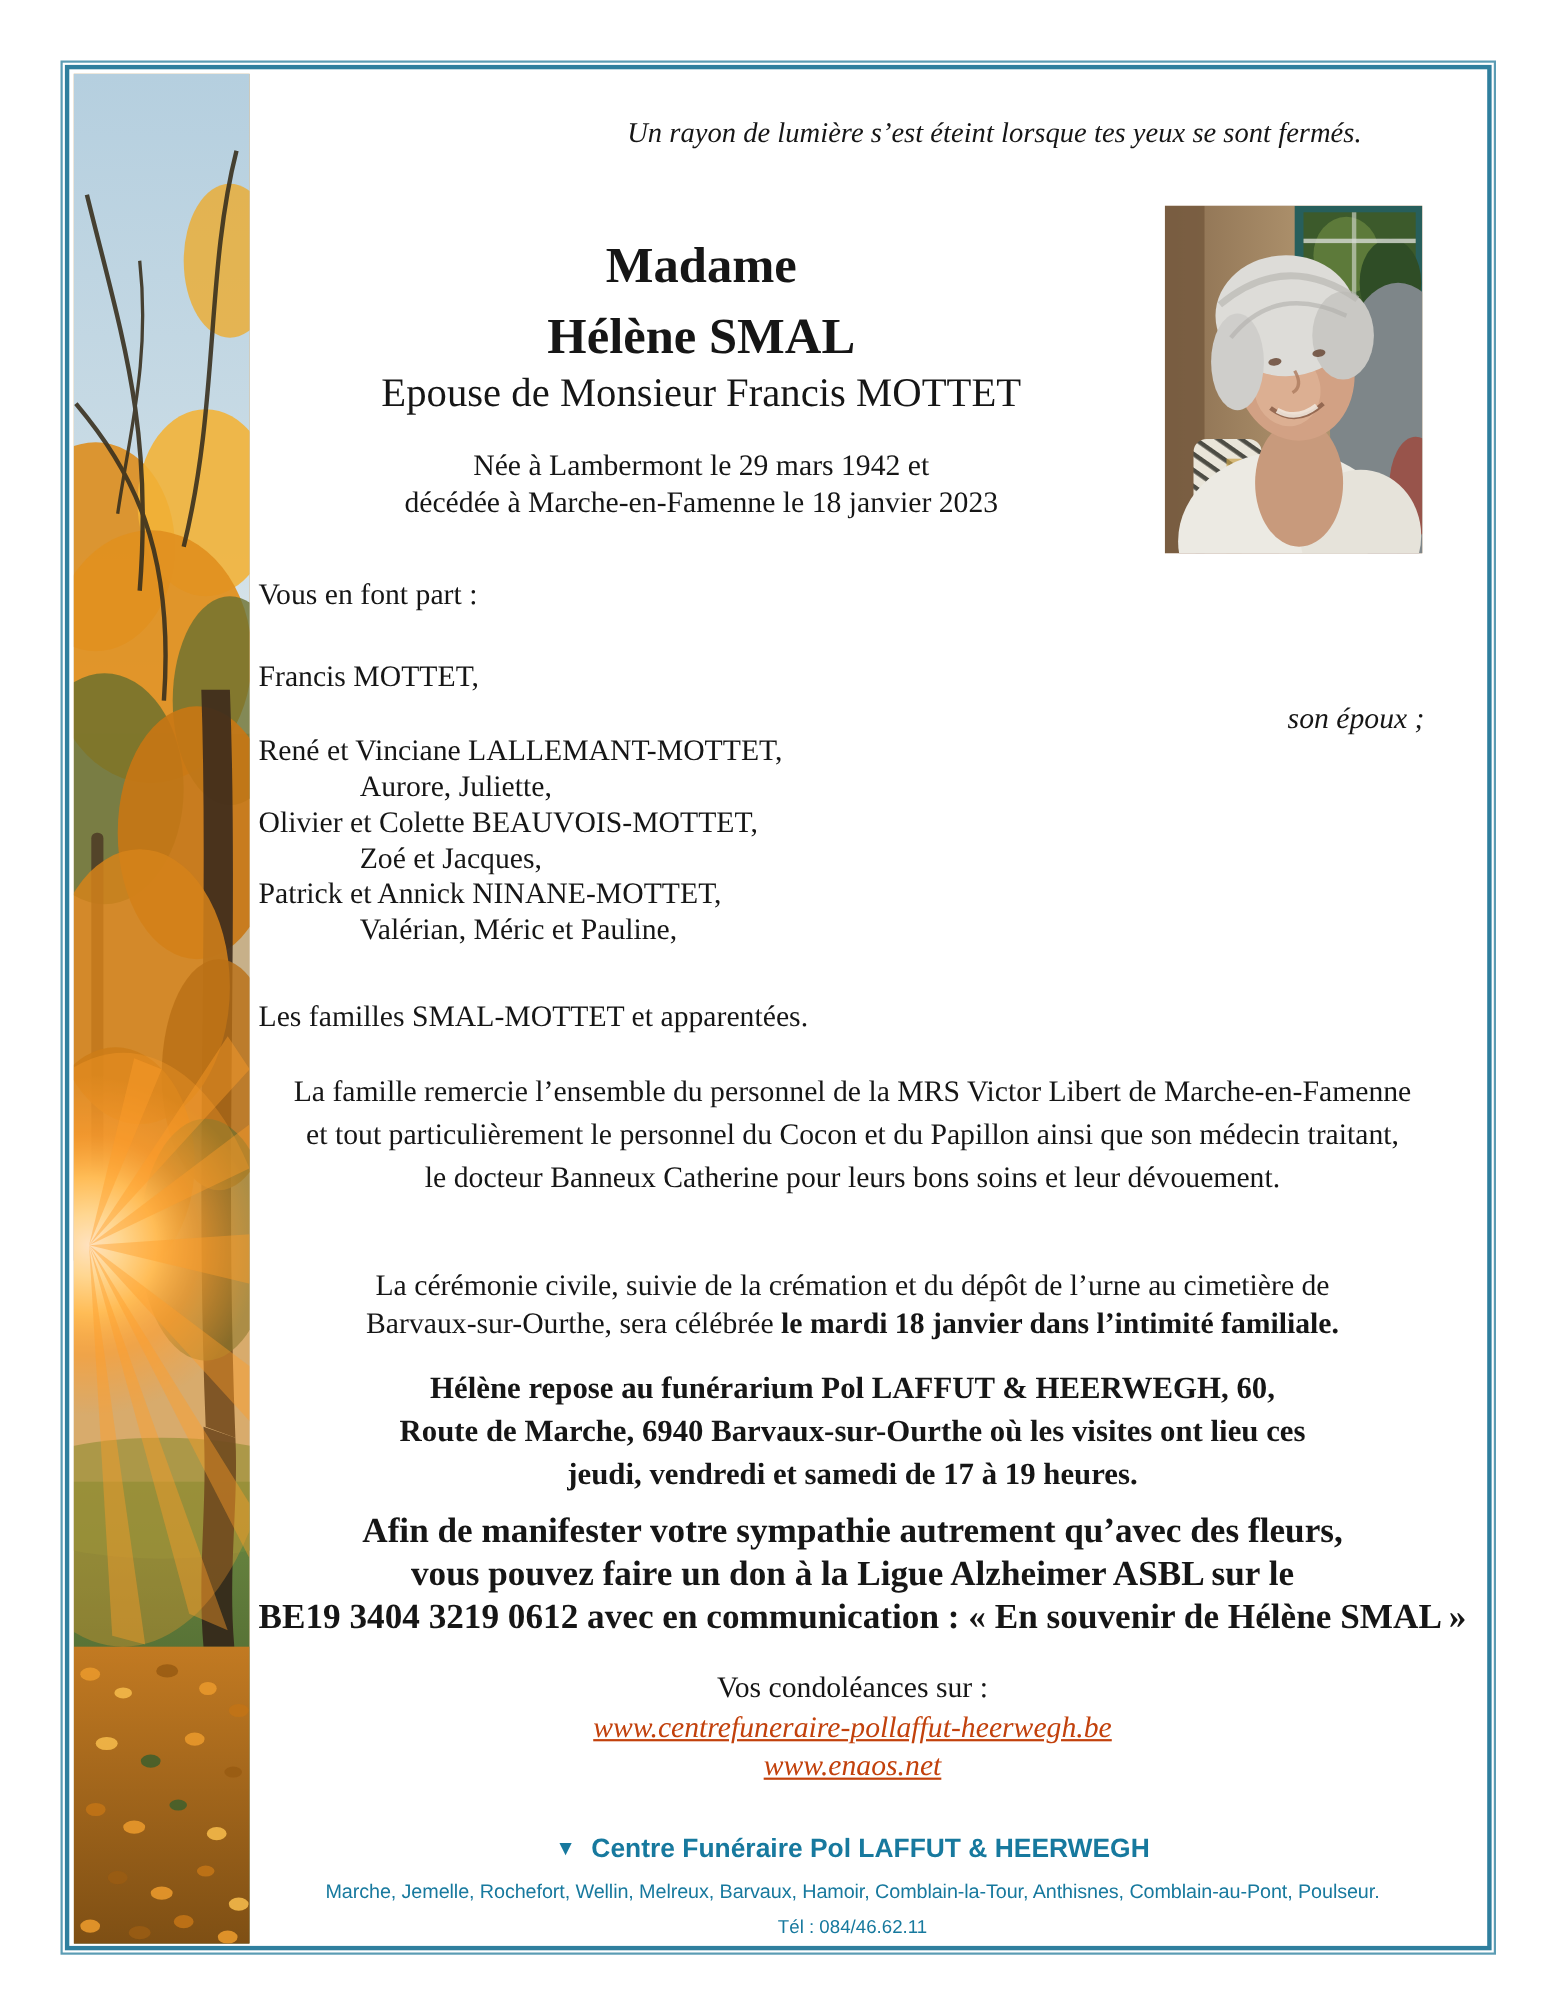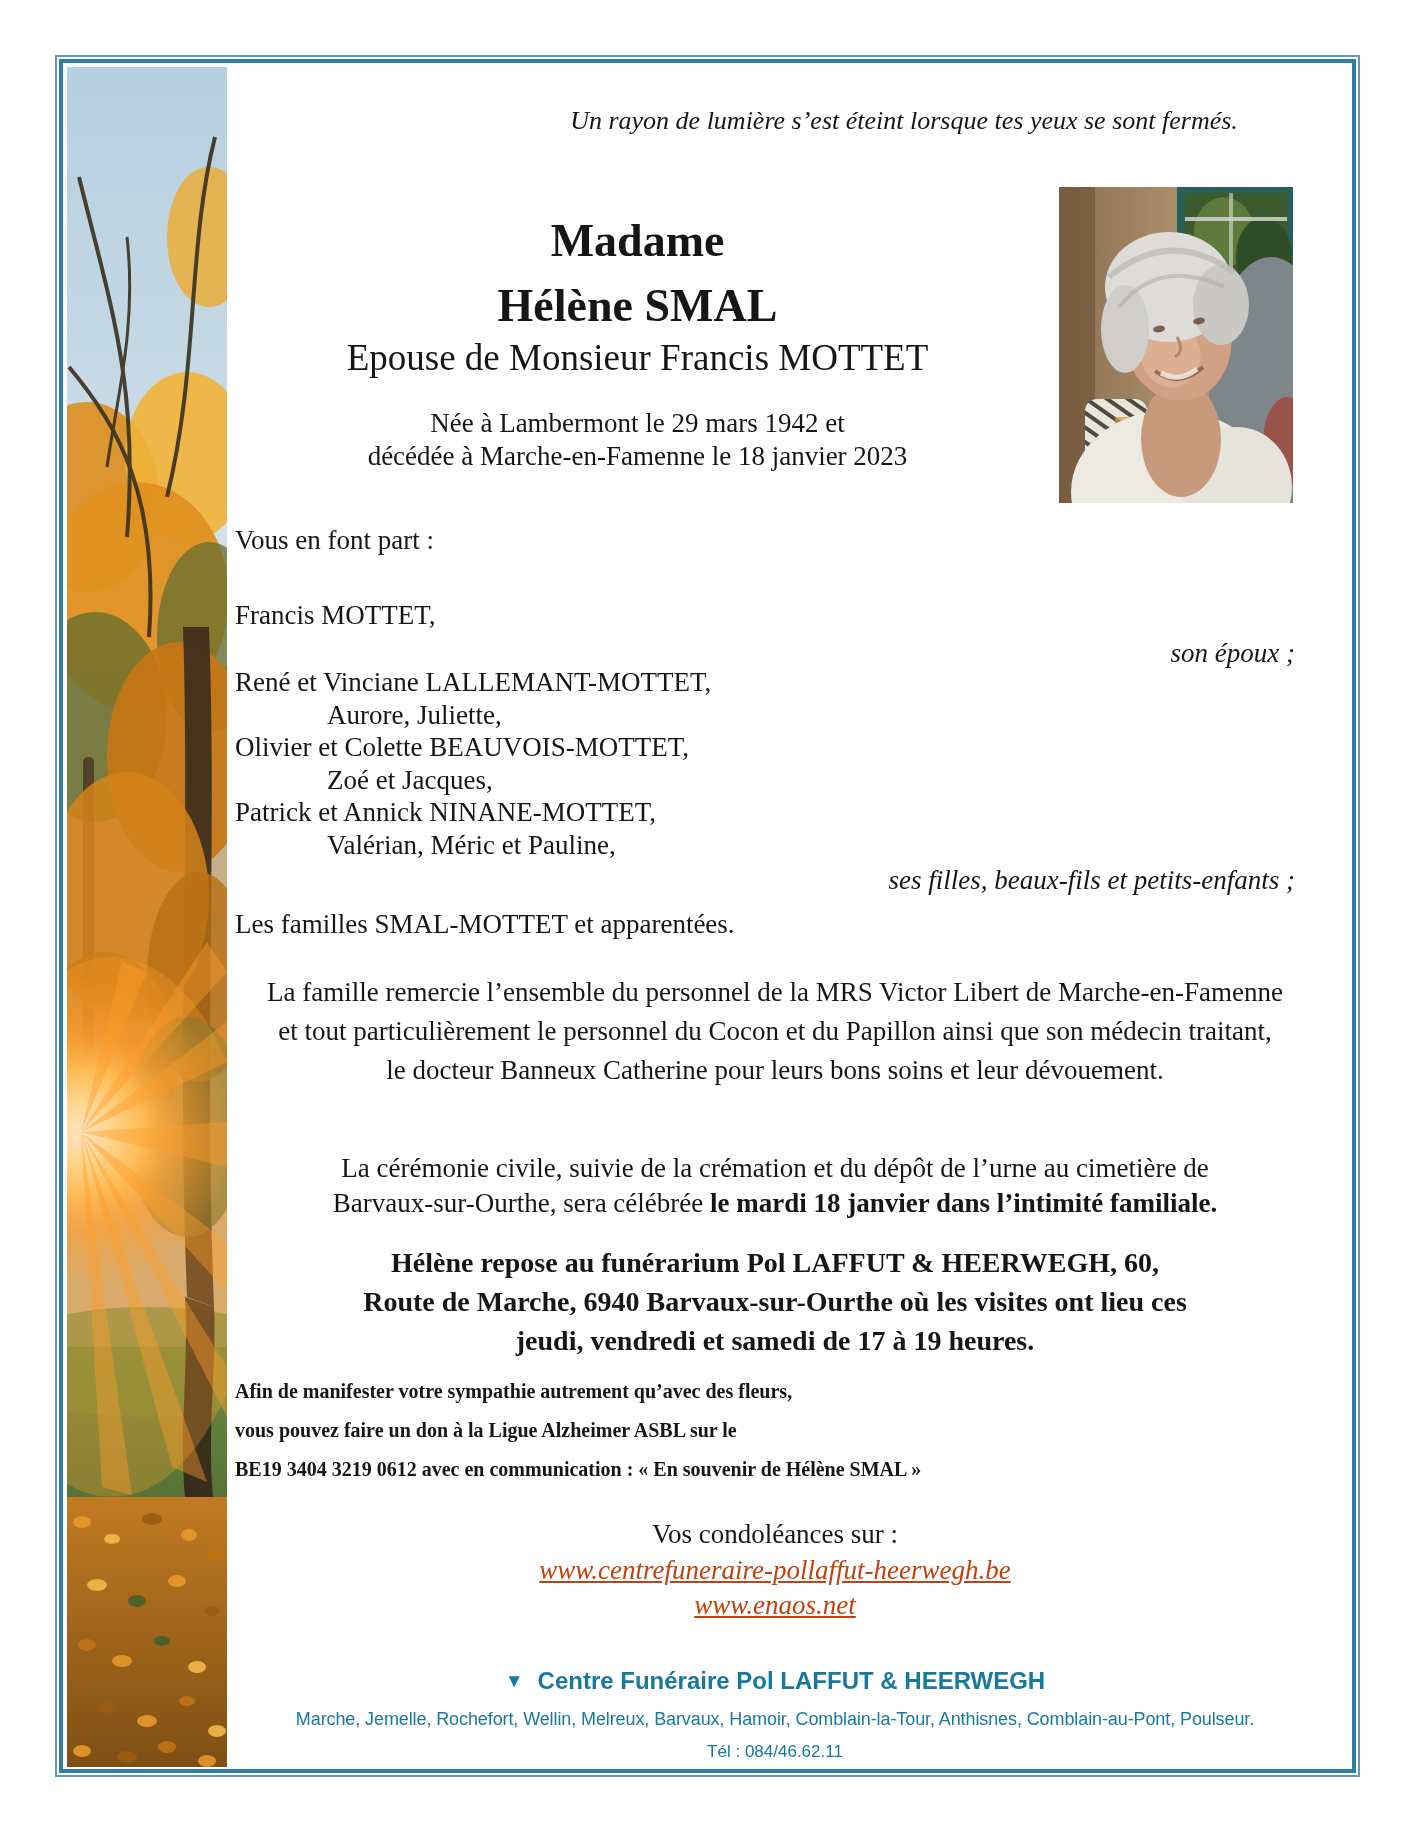--- a/index.html
+++ b/index.html
@@ -37,21 +37,21 @@
   .intro{top:524px;}
   .husband{top:599px;}
   .husband-rel{top:637px;font-size:27px;line-height:33px;}
   .family{top:666px;font-size:27px;line-height:32.5px;}
   .family .indent{padding-left:92px;}
   .family-rel{top:864px;font-size:27px;line-height:33px;}
   .families-line{top:908px;}
   .thanks{top:973px;font-size:27px;line-height:39px;text-align:center;}
   .ceremony{top:1151px;font-size:27px;line-height:35px;text-align:center;}
   .repose{top:1243px;font-size:28px;line-height:39px;font-weight:bold;text-align:center;}
-  .donation{top:1372px;font-size:20px;line-height:39px;font-weight:bold;}
+  .donation{top:1372px;font-size:32px;line-height:39px;font-weight:bold;text-align:center;}
   .condol-label{top:1518px;font-size:27px;line-height:33px;text-align:center;}
   .links{top:1553px;text-align:center;font-size:27px;line-height:35px;}
   .links a{color:#c2410c;font-style:italic;text-decoration:underline;cursor:pointer;}
 
   .footer{font-family:"Liberation Sans","DejaVu Sans",sans-serif;color:#17799e;text-align:center;}
   .footer-brand{top:1666px;font-size:24px;line-height:30px;font-weight:bold;}
   .footer-brand .tri{font-size:19px;margin-right:14px;position:relative;top:-2px;}
   .footer-cities{top:1708px;font-size:18px;line-height:22px;letter-spacing:-0.1px;}
   .footer-tel{top:1742px;font-size:17px;line-height:20px;}
 </style>
@@ -231,21 +231,20 @@
 
   <div class="blk family">
     <div class="line">René et Vinciane LALLEMANT-MOTTET,</div>
     <div class="line indent">Aurore, Juliette,</div>
     <div class="line">Olivier et Colette BEAUVOIS-MOTTET,</div>
     <div class="line indent">Zoé et Jacques,</div>
     <div class="line">Patrick et Annick NINANE-MOTTET,</div>
     <div class="line indent">Valérian, Méric et Pauline,</div>
   </div>
 
-  <div class="blk family-rel right italic line">ses filles, beaux-fils et petits-enfants ;</div>
 
   <div class="blk families-line t27 line">Les familles SMAL-MOTTET et apparentées.</div>
 
   <div class="blk thanks">
     <div class="line">La famille remercie l’ensemble du personnel de la MRS Victor Libert de Marche-en-Famenne</div>
     <div class="line">et tout particulièrement le personnel du Cocon et du Papillon ainsi que son médecin traitant,</div>
     <div class="line">le docteur Banneux Catherine pour leurs bons soins et leur dévouement.</div>
   </div>
 
   <div class="blk ceremony">

